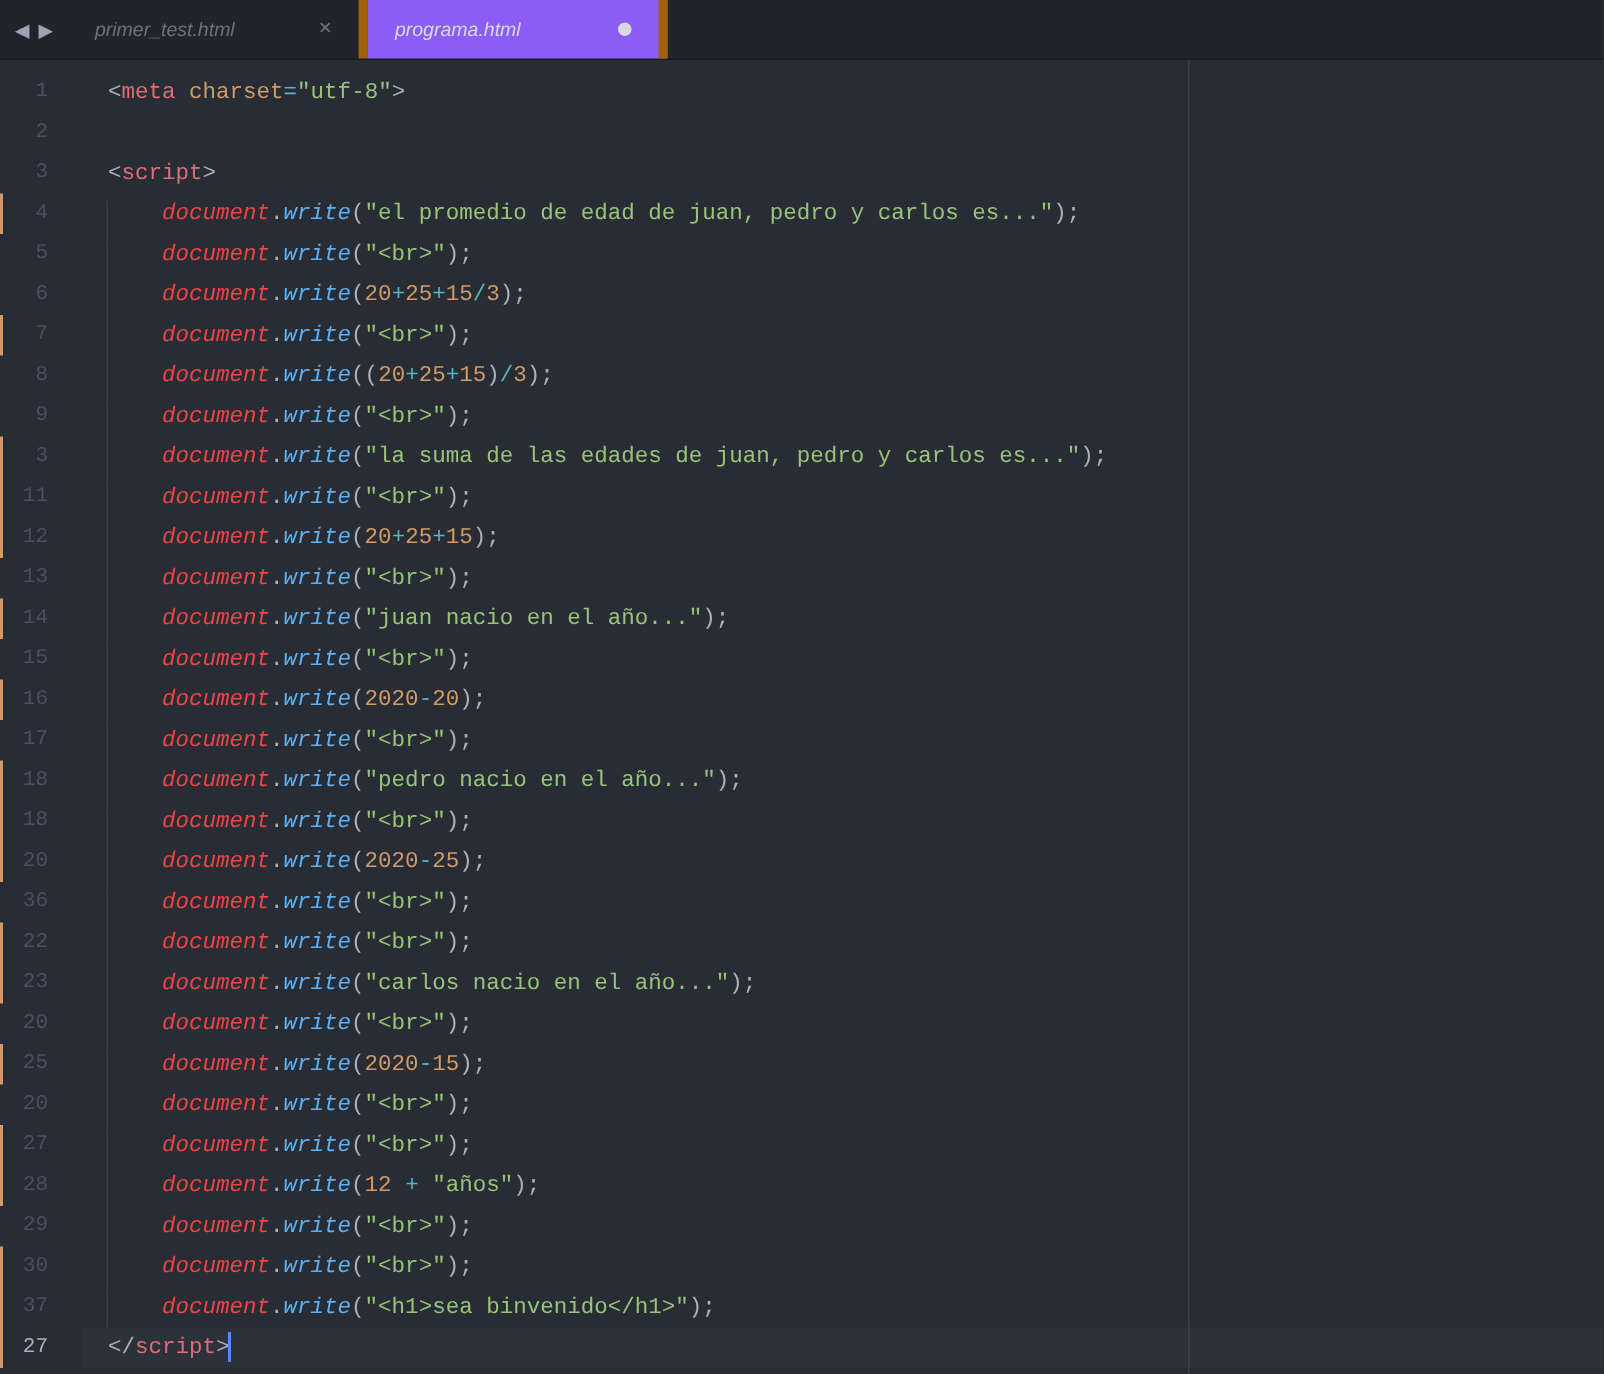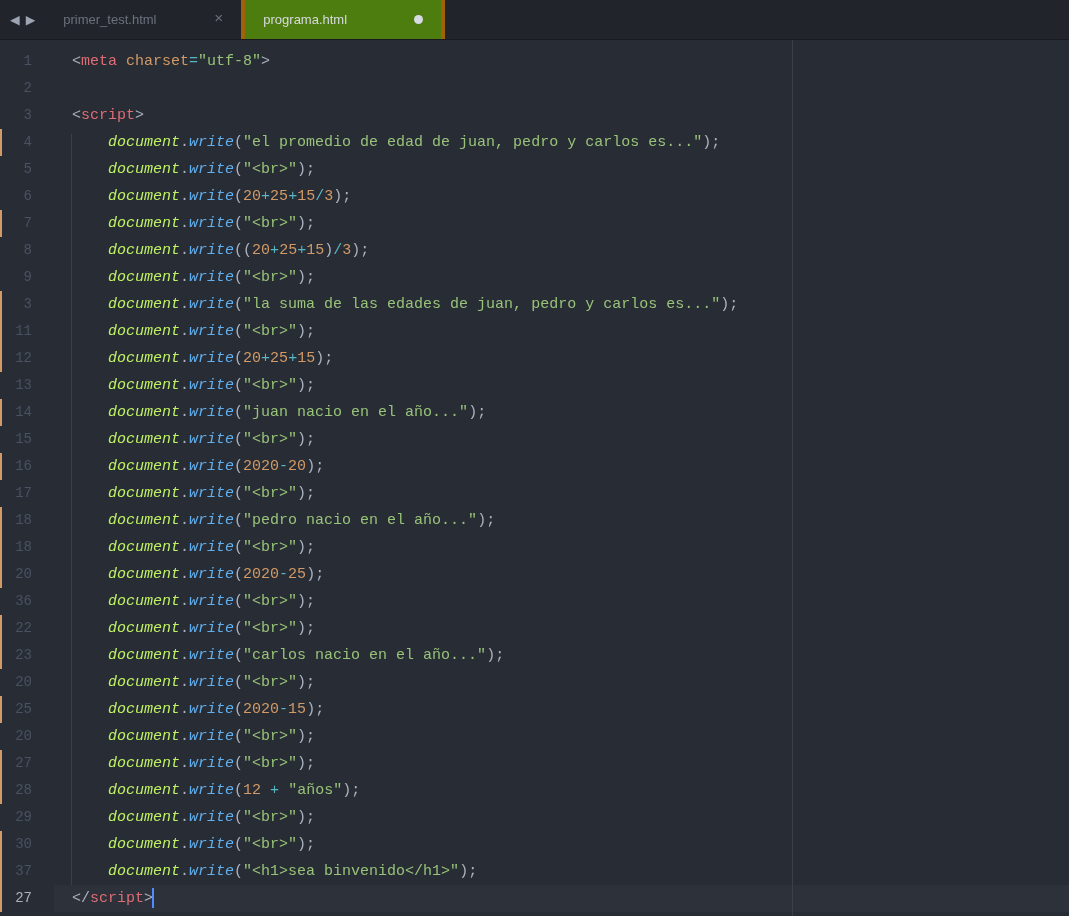--- a/index.html
+++ b/index.html
@@ -25,27 +25,28 @@
     padding: 0 10px;
     gap: 6px;
     color: #9da5b4;
   }
   .nav-arrows span { font-size: 16px; cursor: default; user-select: none; }
   .tab {
     display: flex;
     align-items: center;
     padding: 0 18px 0 18px;
     color: #6b717d;
-    border-right: 4px solid #a16207;
+    border-right: 6px solid #a16207;
     min-width: 200px;
     justify-content: space-between;
     cursor: pointer;
+    font-style: italic;
   }
   .tab.active {
-    background: #4d7c0f;
+    background: #8b5cf6;
     color: #d7dae0;
   }
   .tab-title { font-size: 13px; font-family: "Segoe UI", Arial, sans-serif; }
   .tab-close {
     font-size: 15px;
     color: #6b717d;
     margin-left: 20px;
   }
   .modified-dot {
     width: 9px; height: 9px; border-radius: 50%;
@@ -114,21 +115,21 @@
     display: inline-block;
     vertical-align: top;
     margin-left: -1px;
   }
   
   .c-punct { color: #abb2bf; }
   .c-bracket { color: #abb2bf; }
   .c-tag    { color: #e06c75; }
   .c-attr   { color: #d19a66; }
   .c-str    { color: #98c379; }
-  .c-var    { color: #bef264; font-style: italic; }
+  .c-var    { color: #ef4444; font-style: italic; }
   .c-method { color: #61afef; font-style: italic; }
   .c-num    { color: #d19a66; }
   .c-op     { color: #56b6c2; }
   .gn-active { color: #abb2bf; }
   .wrap-guide {
     position: absolute;
     top: 0; bottom: 0;
     width: 1px;
     background: #3b4048;
     left: calc(54px + 18px + 80ch);

